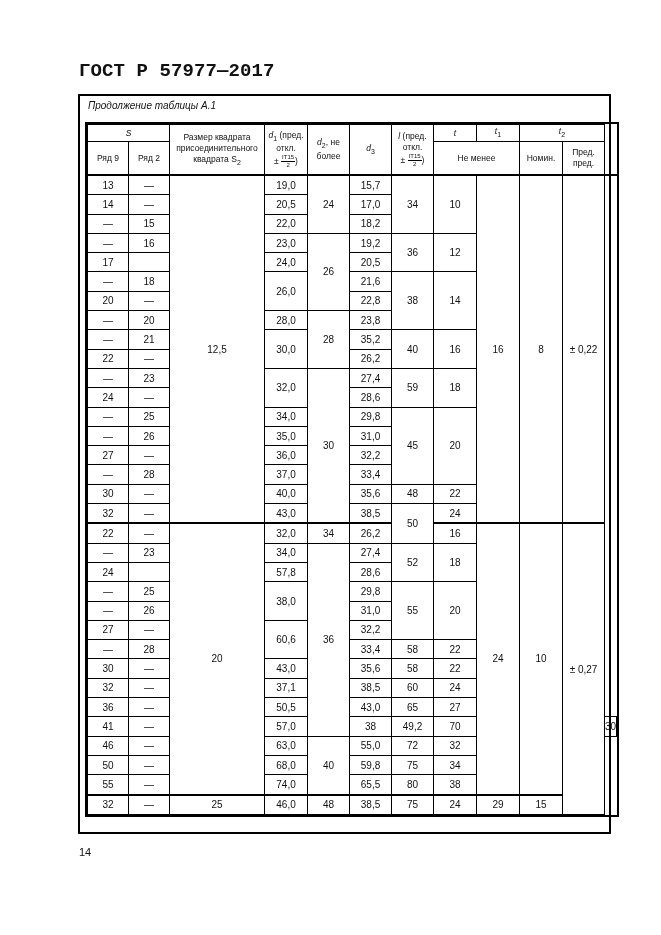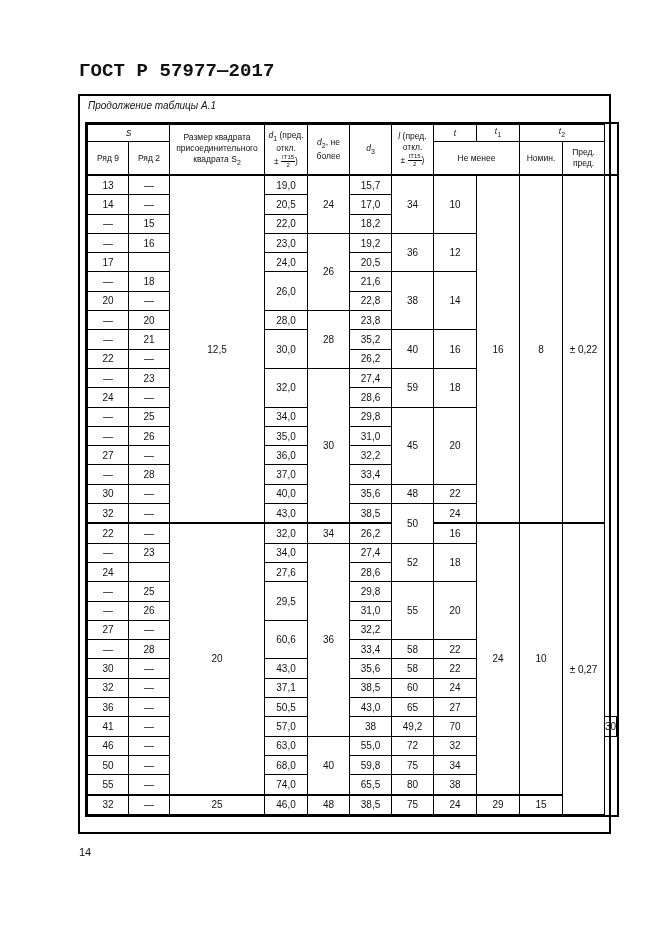--- a/index.html
+++ b/index.html
@@ -222,28 +222,28 @@
       <td>23</td>
       <td>34,0</td>
       <td rowspan="10">36</td>
       <td>27,4</td>
       <td rowspan="2">52</td>
       <td rowspan="2">18</td>
     </tr>
     <tr>
       <td>24</td>
       <td></td>
-      <td>27,6</td>
+      <td>57,8</td>
       <td>28,6</td>
     </tr>
 
     <tr>
       <td>—</td>
       <td>25</td>
-      <td rowspan="2">29,5</td>
+      <td rowspan="2">38,0</td>
       <td>29,8</td>
       <td rowspan="3">55</td>
       <td rowspan="3">20</td>
     </tr>
     <tr>
       <td>—</td>
       <td>26</td>
       <td>31,0</td>
     </tr>
 

